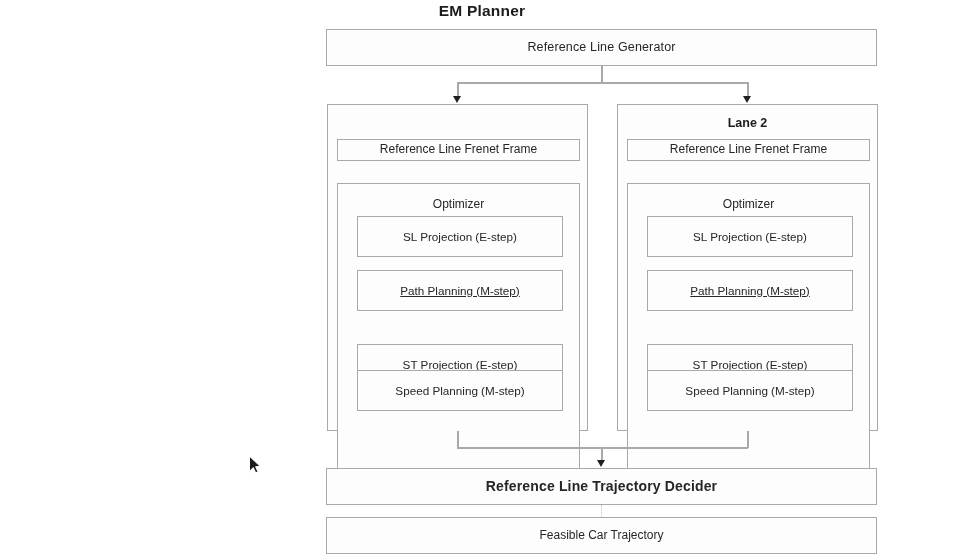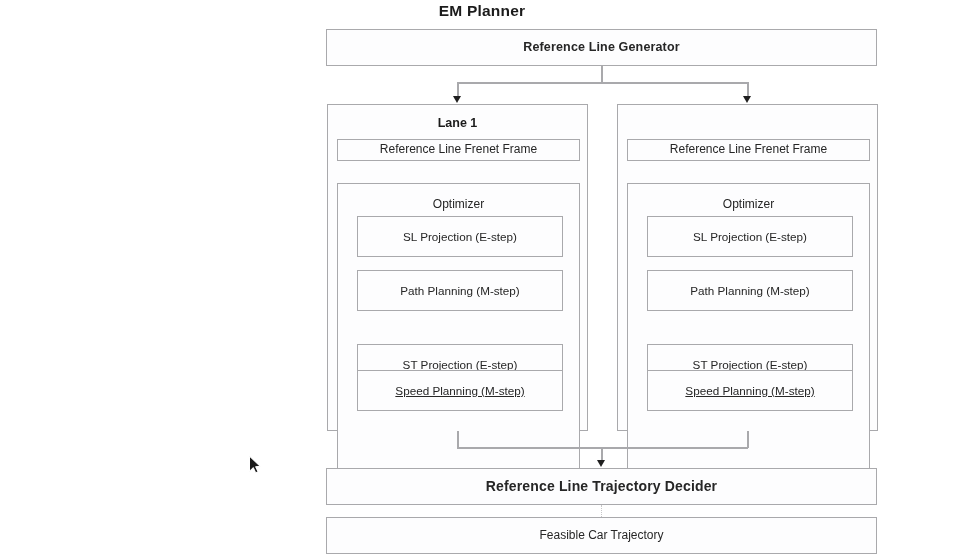--- a/index.html
+++ b/index.html
@@ -48,21 +48,21 @@
     text-align: center;
     font-size: 15.5px;
     font-weight: bold;
     color: #1b1b1b;
     letter-spacing: .2px;
   }
 
   
   #ref-line-generator {
     left: 326px; top: 29px; width: 551px; height: 37px;
-    font-size: 12.5px; font-weight: bold; letter-spacing: .15px;
+    font-size: 12.5px; font-weight: normal; letter-spacing: .15px;
   }
 
   .lane {
     top: 104px; width: 261px; height: 327px;
   }
   #lane-1 { left: 327px; }
   #lane-2 { left: 617px; }
 
   .lane-title {
     position: absolute;
@@ -84,23 +84,23 @@
     top: 13px; left: 0; width: 100%;
     text-align: center;
     font-size: 12px;
     color: #262626;
   }
   .step-box {
     left: 19px; width: 206px; height: 41px;
     font-size: 11.7px;
   }
   .step-0 { top: 32px; }
-  .step-1 { top: 86px; }
+  .step-1 { top: 86px; text-decoration: underline; }
   .step-2 { top: 136px; margin-top: 24px; }
-  .step-3 { top: 186px; text-decoration: underline; }
+  .step-3 { top: 186px; }
 
   #traj-decider {
     left: 326px; top: 468px; width: 551px; height: 37px;
     font-size: 14px; font-weight: bold; letter-spacing: .15px;
   }
   #feasible-traj {
     left: 326px; top: 517px; width: 551px; height: 37px;
     font-size: 12px;
   }
 
@@ -145,32 +145,32 @@
   <div class="box" id="ref-line-generator">Reference Line Generator</div>
 
   <div class="conn vline" style="left:601px; top:66px; height:17px;"></div>
   <div class="conn hline" style="left:457px; top:82px; width:291px;"></div>
   <div class="conn vline" style="left:457px; top:82px; height:15px;"></div>
   <div class="conn vline" style="left:747px; top:82px; height:15px;"></div>
   <div class="arrow-down" style="left:453px; top:96px;"></div>
   <div class="arrow-down" style="left:743px; top:96px;"></div>
 
   <div class="container-box lane" id="lane-1">
-    <div class="lane-title">Lane 1</div>
     <div class="box frenet-frame">Reference Line Frenet Frame</div>
     <div class="container-box optimizer-box">
       <div class="optimizer-title">Optimizer</div>
       <div class="box step-box step-0">SL Projection (E-step)</div>
       <div class="box step-box step-1">Path Planning (M-step)</div>
       <div class="box step-box step-2">ST Projection (E-step)</div>
       <div class="box step-box step-3">Speed Planning (M-step)</div>
     </div>
   </div>
 
   <div class="container-box lane" id="lane-2">
+    <div class="lane-title">Lane 2</div>
     <div class="box frenet-frame">Reference Line Frenet Frame</div>
     <div class="container-box optimizer-box">
       <div class="optimizer-title">Optimizer</div>
       <div class="box step-box step-0">SL Projection (E-step)</div>
       <div class="box step-box step-1">Path Planning (M-step)</div>
       <div class="box step-box step-2">ST Projection (E-step)</div>
       <div class="box step-box step-3">Speed Planning (M-step)</div>
     </div>
   </div>
 

